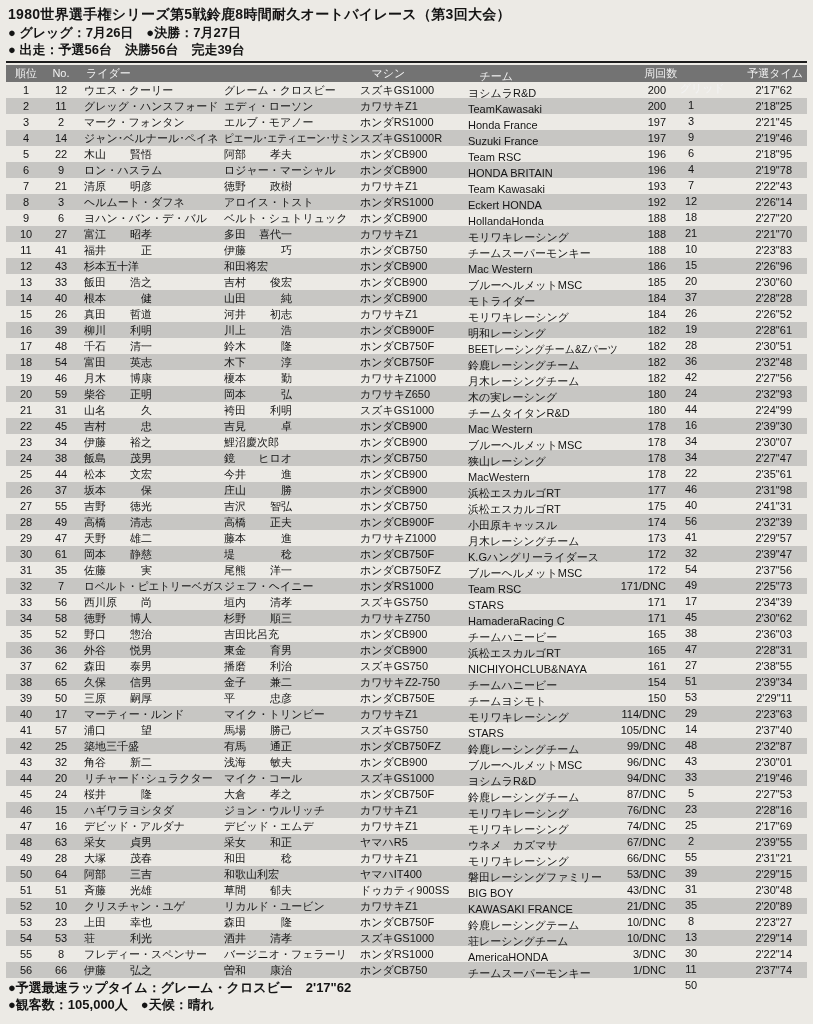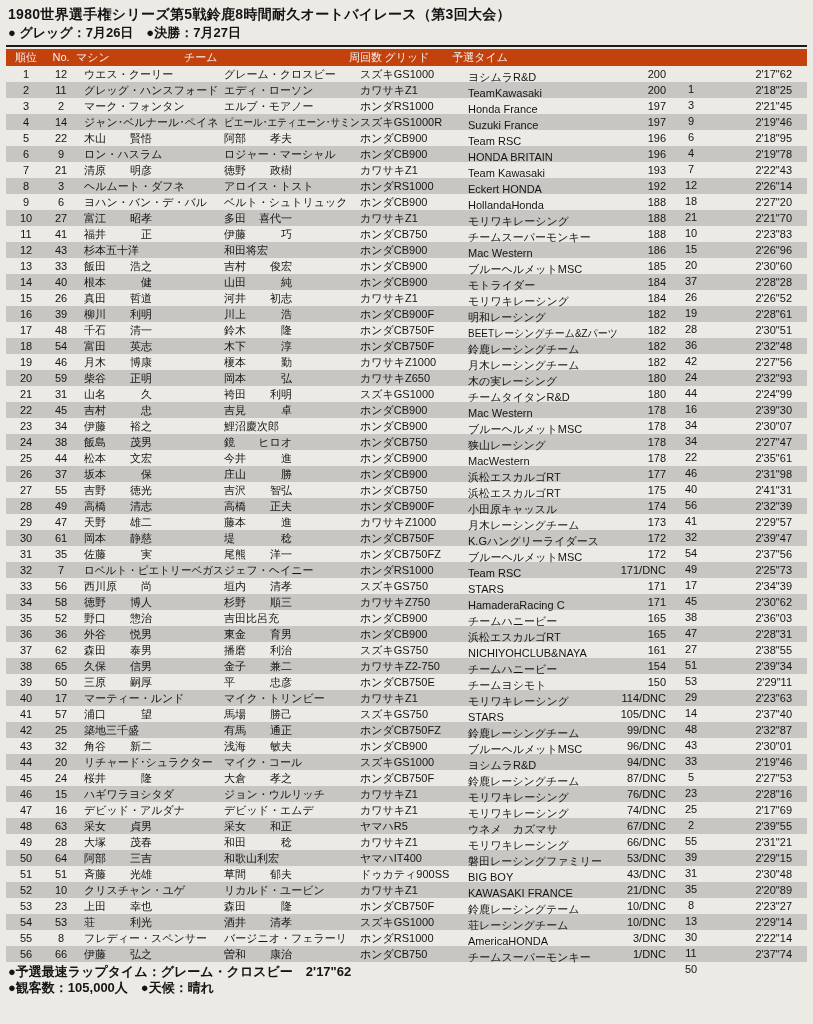--- a/index.html
+++ b/index.html
@@ -19,23 +19,23 @@
   }
   .info-line {
     padding:0 8px;
     font-size:13px; font-weight:bold; line-height:16.5px;
     white-space:nowrap;
   }
 
   .results-table { margin:3px 6px 0 6px; border-top:2px solid #1b1b1b; padding-top:2px; }
 
   .thead {
-    display:flex; align-items:flex-end;
+    display:flex; align-items:center;
     height:17px; line-height:17px;
-    background:#c2410c; color:#f2f2f2;
+    background:#737373; color:#f2f2f2;
     font-size:11px;
   }
   .tbody .row {
     display:flex; align-items:center;
     height:16px; line-height:16px;
     font-size:11px;
   }
   .tbody .row.shade { background:#c7c6c3; }
 
   .cell { white-space:nowrap; overflow:visible; }
@@ -62,25 +62,27 @@
   }
   .footer-block { margin-top:2px; }
 </style>
 </head>
 <body>
 
 <div class="page">
 
   <div class="title">1980世界選手権シリーズ第5戦鈴鹿8時間耐久オートバイレース（第3回大会）</div>
   <div class="info-line">● グレッグ：7月26日　●決勝：7月27日</div>
+  <div class="info-line">● 出走：予選56台　決勝56台　完走39台</div>
 
   <div class="results-table">
     <div class="thead">
       <div class="cell c-pos">順位</div>
       <div class="cell c-no">No.</div>
+      <div class="cell h-rider">ライダー</div>
       <div class="cell c-mach">マシン</div>
       <div class="cell c-team">チーム</div>
       <div class="cell c-laps">周回数</div>
       <div class="cell c-grid">グリッド</div>
       <div class="cell c-time">予選タイム</div>
     </div>
     <div class="tbody">
         <div class="row">
           <div class="cell c-pos"><span class="inner">1</span></div>
           <div class="cell c-no"><span class="inner">12</span></div>

